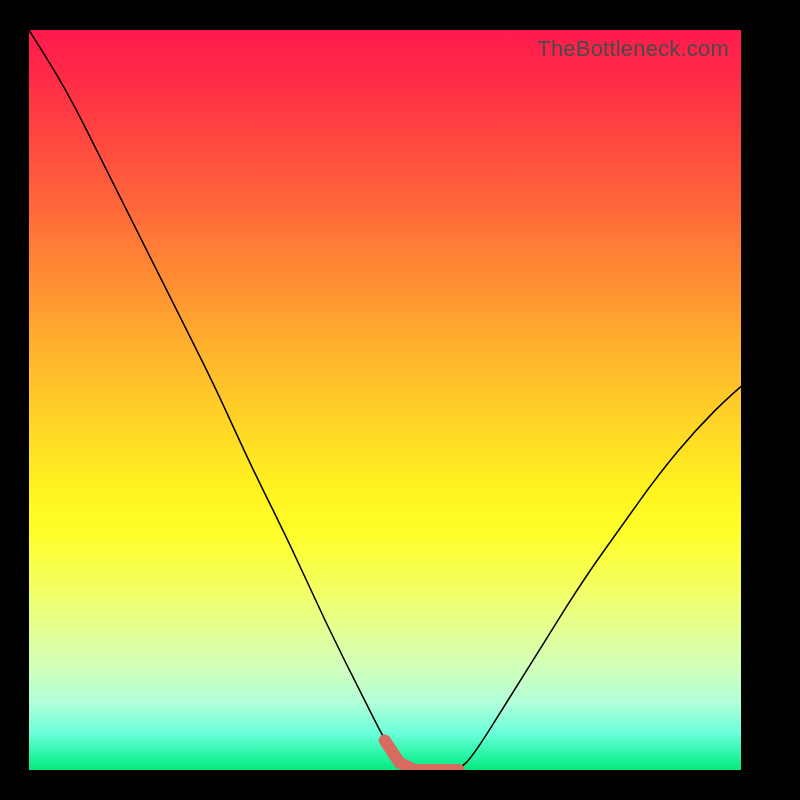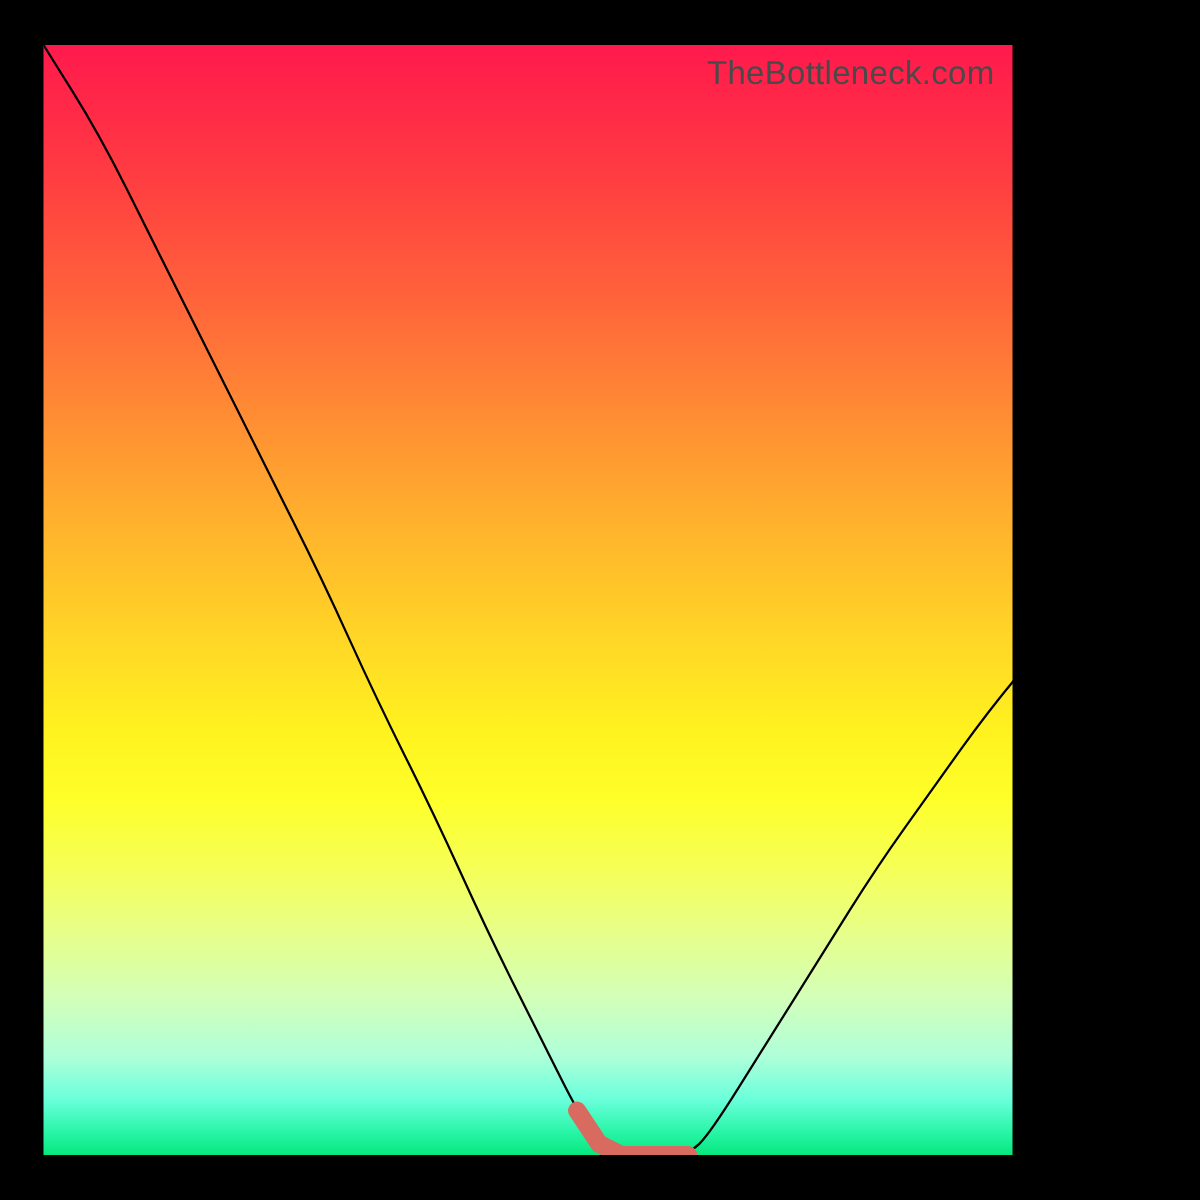--- a/index.html
+++ b/index.html
@@ -7,21 +7,21 @@
   .frame {
     position: relative;
     width: 800px;
     height: 800px;
     background: #000;
   }
   .plot-area {
     position: absolute;
     left: 29px;
     top: 30px;
-    width: 646px;
+    width: 712px;
     height: 740px;
     background: linear-gradient(to bottom,
       #ff1a4d 0%,
       #ff2a47 6%,
       #ff4440 14%,
       #ff683a 24%,
       #ff8f33 34%,
       #ffb52c 44%,
       #ffd826 54%,
       #fff31f 62%,

